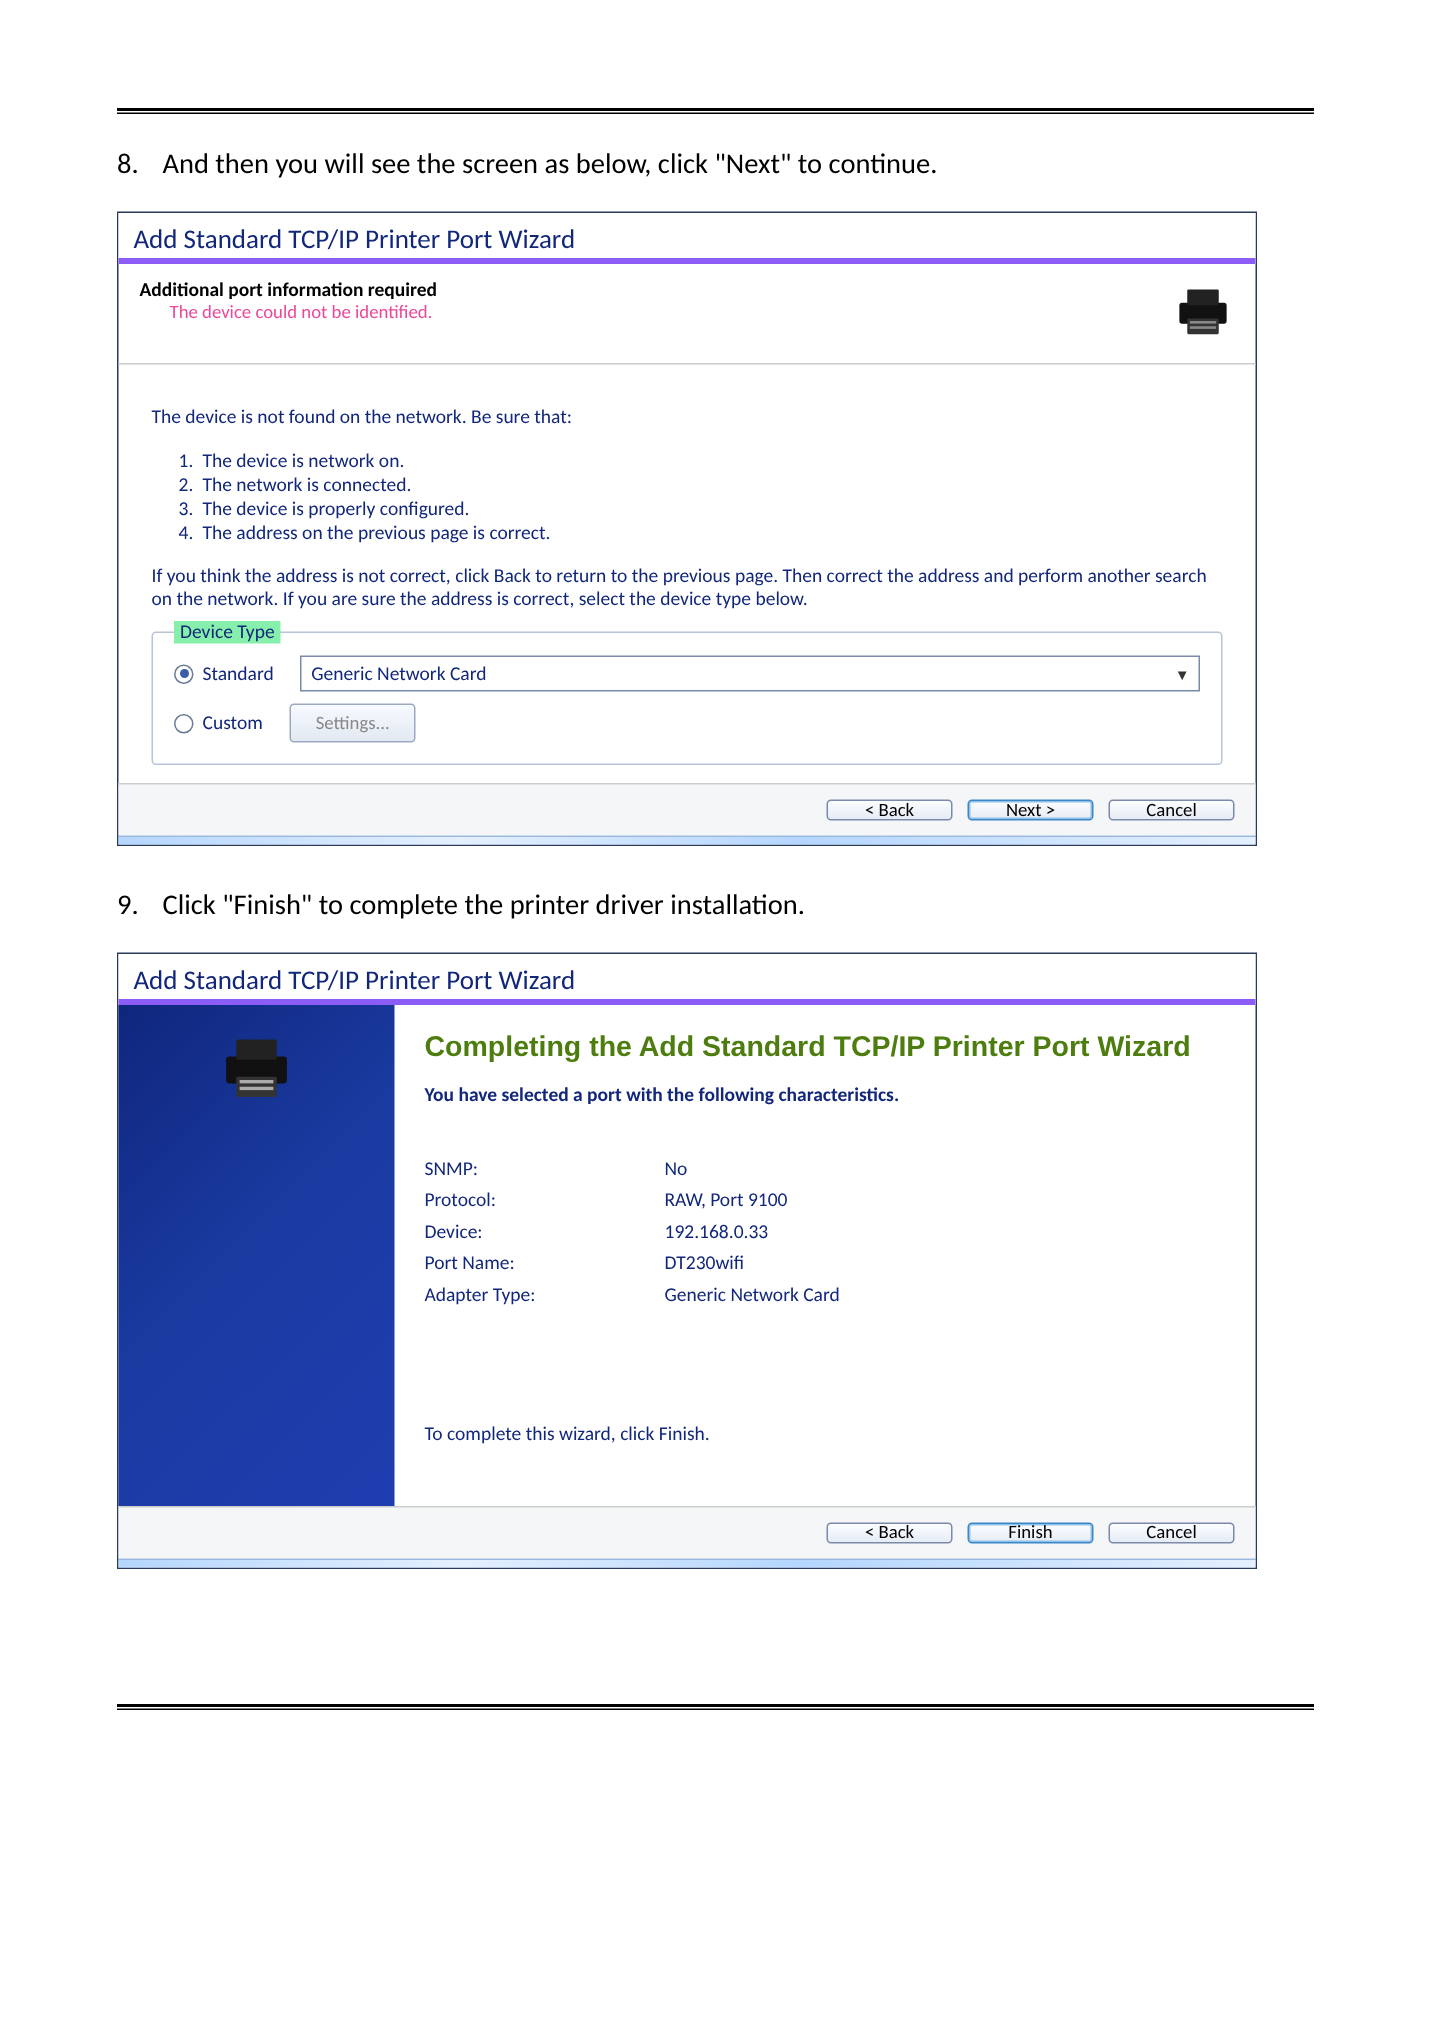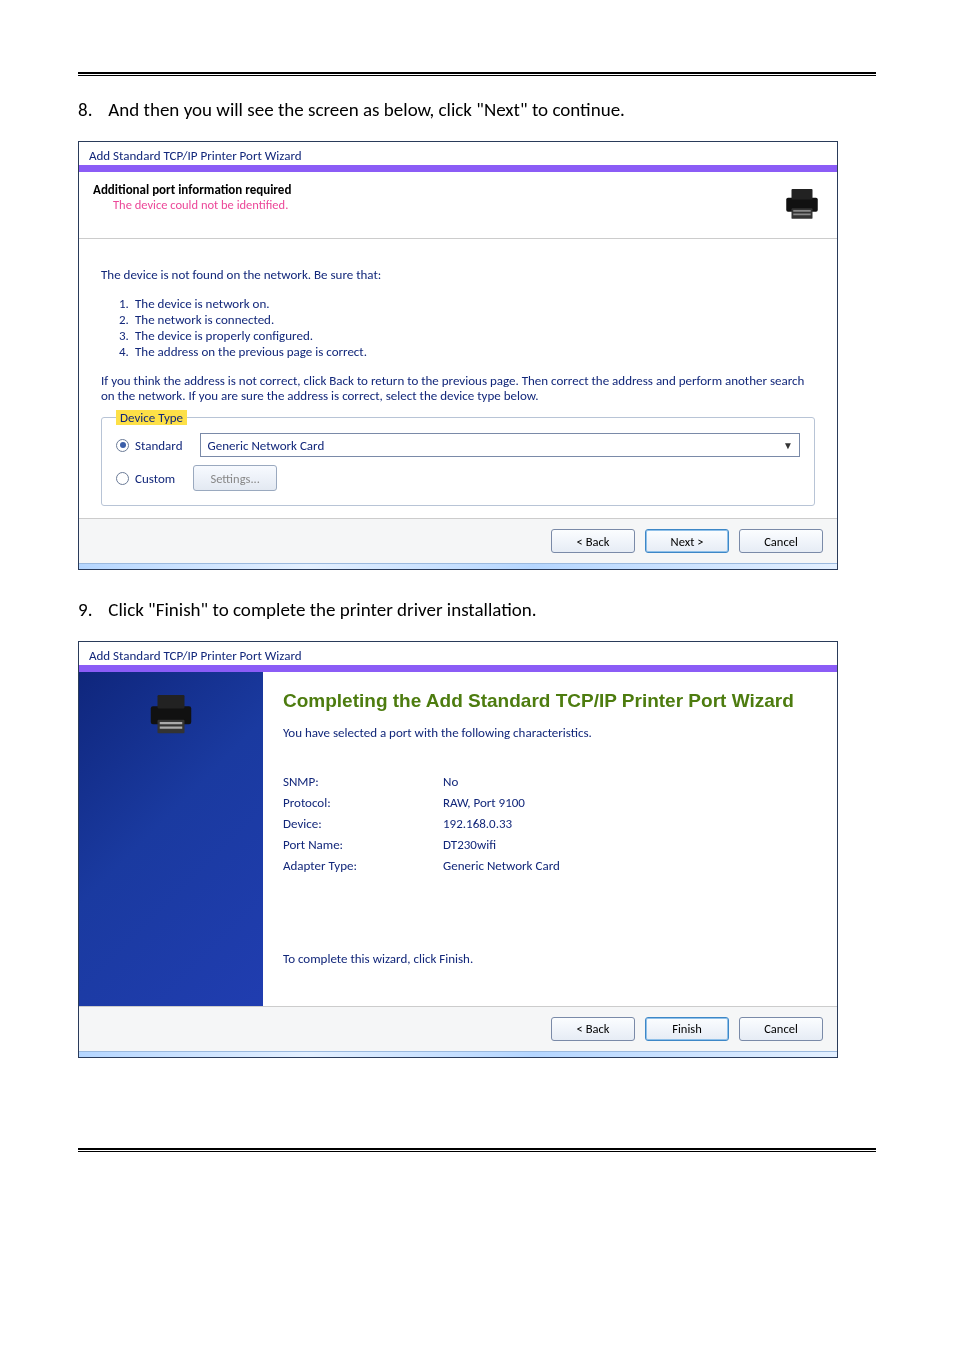--- a/index.html
+++ b/index.html
@@ -29,22 +29,22 @@
     background: #fff;
     font-size: 13px;
     color: #12277a;
     margin-bottom: 28px;
     width: 760px;
   }
   .dlg-title {
     background: #fff;
     color: #12277a;
     padding: 6px 10px 2px 10px;
-    font-size: 13px;
-    border-bottom: 7px solid #8b5cf6;
+    font-size: 18px;
+    border-bottom: 4px solid #8b5cf6;
   }
   .dlg-bottom-fade {
     height: 6px;
     background: linear-gradient(to right, #b5d6ff 0%, #e4f0ff 30%, #b5d6ff 60%, #e4f0ff 100%);
     border-top: 1px solid #9bb9de;
   }
   .hdr {
     display: flex;
     justify-content: space-between;
     align-items: flex-start;
@@ -64,21 +64,21 @@
   .ol-num { display:inline-block; width:16px; }
   .fieldset {
     border: 1px solid #b8c4d6;
     border-radius: 3px;
     padding: 10px 14px 14px 14px;
     margin-top: 4px;
   }
   .legend {
     display: block;
     margin-top: -18px;
-    background: #fde047;
+    background: #86efac;
     width: fit-content;
     padding: 0 4px;
     color: #12277a;
     font-size: 13px;
   }
   .row { display: flex; align-items: center; gap: 18px; margin-top: 8px; }
   .radio {
     width: 13px; height: 13px; border-radius: 50%;
     border: 1px solid #6b7b97; display: inline-flex;
     align-items: center; justify-content: center; background: #fff;
@@ -114,21 +114,21 @@
   .btn-small.disabled { color: #888; }
   .dlg-footer {
     border-top: 1px solid #ccc;
     display: flex;
     justify-content: flex-end;
     padding: 10px 14px;
     gap: 10px;
     background: #f5f6f7;
   }
   .btn {
-    height: 24px;
+    height: 14px;
     min-width: 84px;
     border: 1px solid #7a8aa8;
     background: linear-gradient(#fbfdff, #e6ecf5);
     color: #000;
     padding: 0 14px;
     display: inline-flex; align-items: center; justify-content: center;
     border-radius: 3px;
     font-size: 12.5px;
   }
   .btn.primary { border-color: #3d87c7; box-shadow: 0 0 0 1px #8fc0e9 inset; }
@@ -137,21 +137,21 @@
   .finish-body { display: flex; padding: 0; }
   .side-art {
     width: 184px;
     background: linear-gradient(135deg, #0f267c 0%, #1a3aa0 45%, #203db0 100%);
     display: flex; align-items: flex-start; justify-content: center;
     padding-top: 14px;
   }
   .side-art .printer-big { width: 54px; height: 54px; }
   .finish-right { flex:1; padding: 18px 24px 40px 20px; color: #12277a; }
   .finish-head { font-family: Tahoma, Arial, sans-serif; font-weight: 700; font-size: 19px; color:#4d7c0f; margin-bottom: 12px; line-height: 1.2; }
-  .finish-sub { color:#12277a; margin-bottom: 34px; }
+  .finish-sub { color:#12277a; margin-bottom: 34px; font-weight: bold; }
   .kv-table { width: 100%; }
   .kv-row { display:flex; margin-bottom: 6px; }
   .kv-key { width: 160px; }
   .kv-val { }
   .finish-foot { margin-top: 78px; color:#12277a; }
 
 </style>
 </head>
 <body>
 

